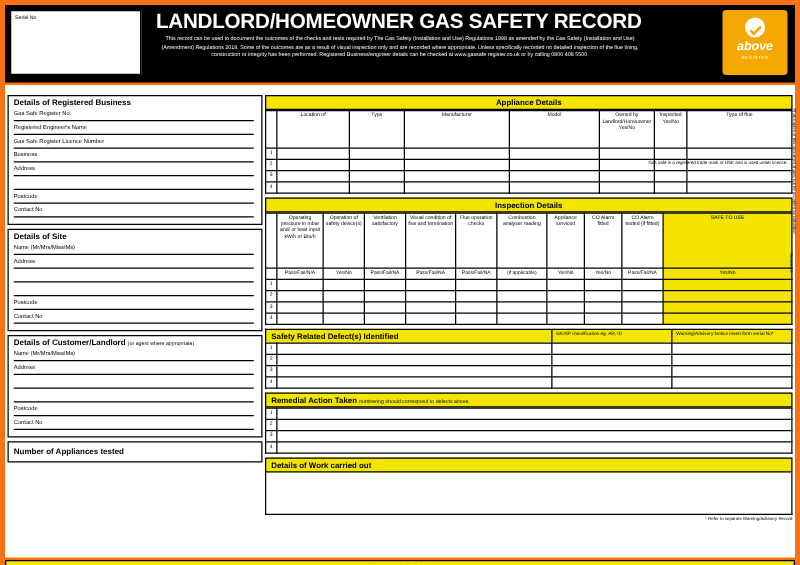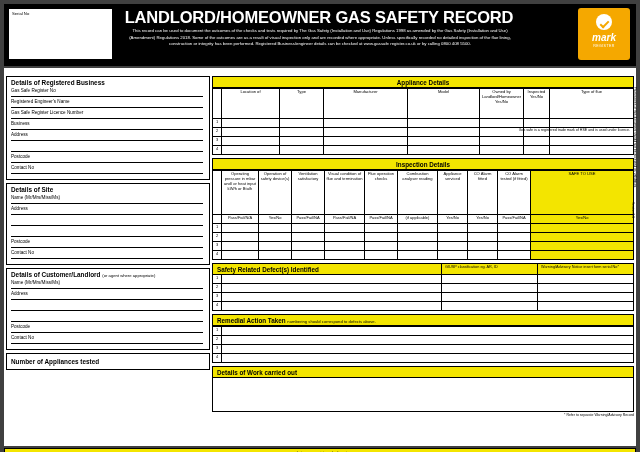--- a/index.html
+++ b/index.html
@@ -6,21 +6,21 @@
   html, body { margin:0; padding:0; }
   body {
     width:640px; height:452px;
     background:#111;
     font-family:"Liberation Sans", sans-serif;
     overflow:hidden;
   }
   .page {
     position:relative;
     width:640px; height:452px;
-    background:#404040;
+    background:#f97316;
     padding:4px;
   }
   
   .header {
     position:relative;
     height:62px;
     background:#000;
     color:#fff;
   }
   .serial-box {
@@ -224,21 +224,21 @@
 <div class="page">
 
   <div class="header">
     <div class="serial-box">
       <div class="serial-label">Serial No</div>
     </div>
     <div class="title">LANDLORD/HOMEOWNER GAS SAFETY RECORD</div>
     <div class="header-text">This record can be used to document the outcomes of the checks and tests required by The Gas Safety (Installation and Use) Regulations 1998 as amended by the Gas Safety (Installation and Use) (Amendment) Regulations 2018. Some of the outcomes are as a result of visual inspection only and are recorded where appropriate. Unless specifically recorded no detailed inspection of the flue lining, construction or integrity has been performed. Registered Business/engineer details can be checked at www.gassafe register.co.uk or by calling 0800 408 5500.</div>
     <div class="logo">
       <div class="logo-tick"></div>
-      <div class="logo-word">mark</div>
+      <div class="logo-word">above</div>
       <div class="logo-sub">REGISTER</div>
     </div>
   </div>
 
   <div class="body">
 
     <div class="gsr-note">Gas safe is a registered trade mark of HSE and is used under licence.</div>
 
     <div class="col-left" style="top:8px;">
 

